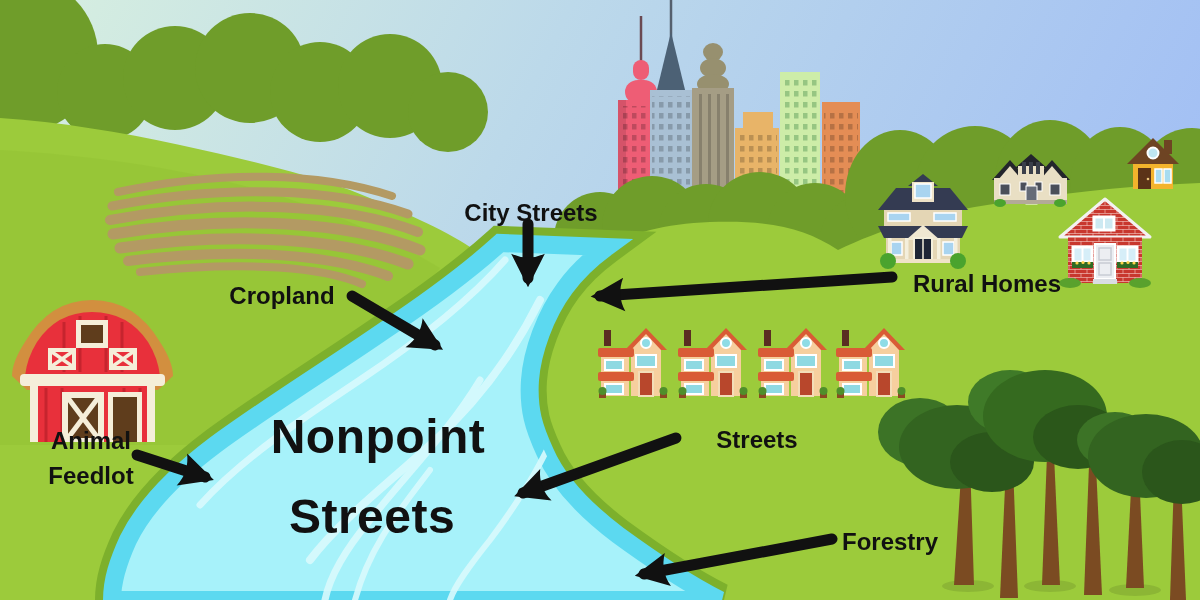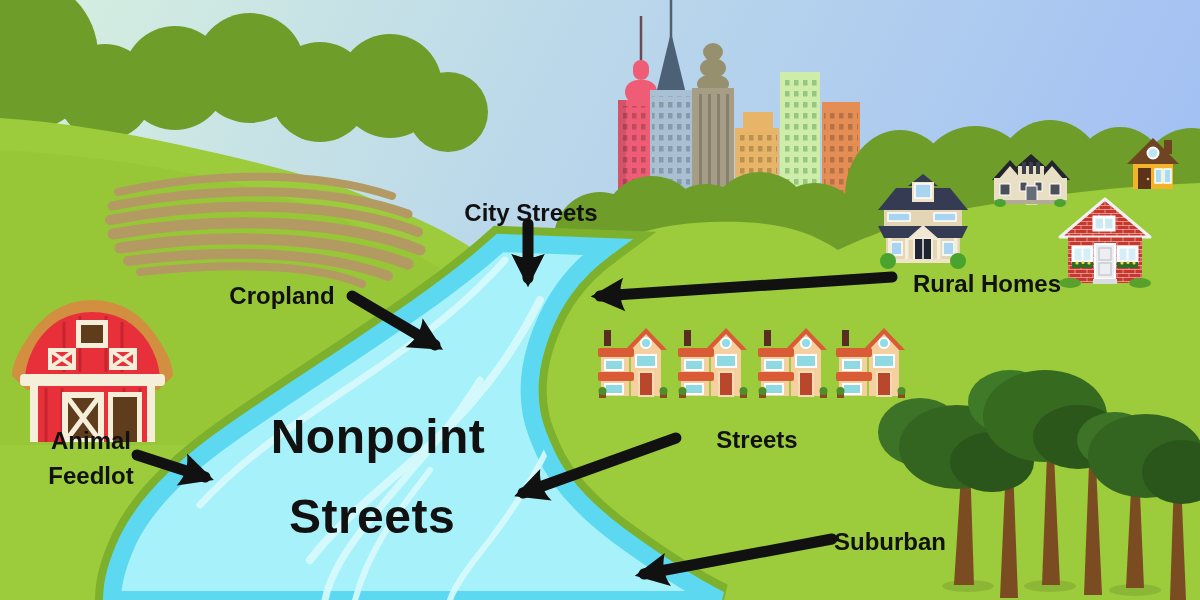--- a/index.html
+++ b/index.html
@@ -332,15 +332,15 @@
 <div class="lbl small" id="lbl-city">City Streets</div>
 <div class="lbl small" id="lbl-crop">Cropland</div>
 <div class="lbl small" id="lbl-feedlot">
   <div>Animal</div>
   <div>Feedlot</div>
 </div>
 <div class="lbl small" id="lbl-rural">Rural Homes</div>
 <div class="lbl small" id="lbl-suburb">
   <div>Streets</div>
 </div>
-<div class="lbl small" id="lbl-forest">Suburban</div>
+<div class="lbl small" id="lbl-forest">Forestry</div>
 
 </div>
 
 </body></html>

